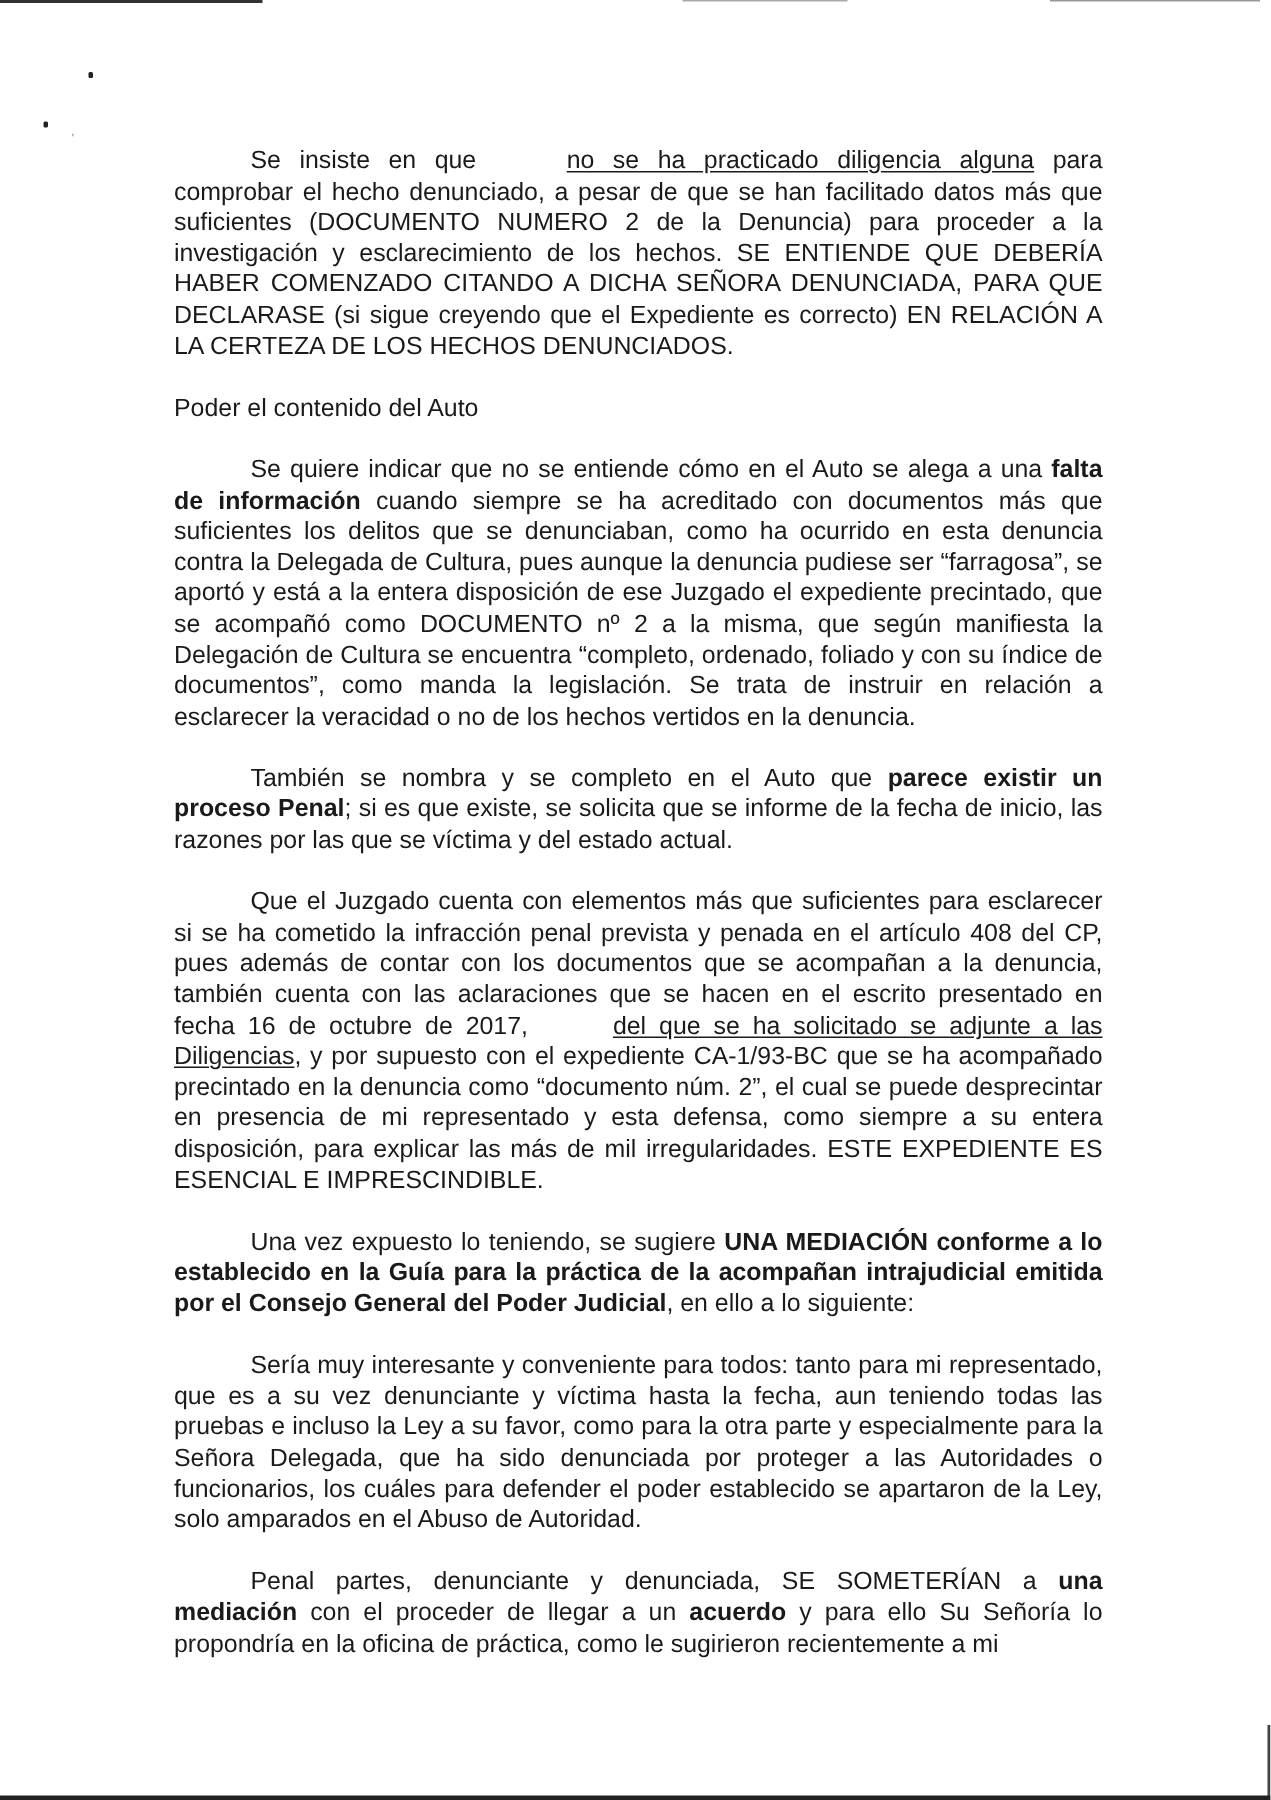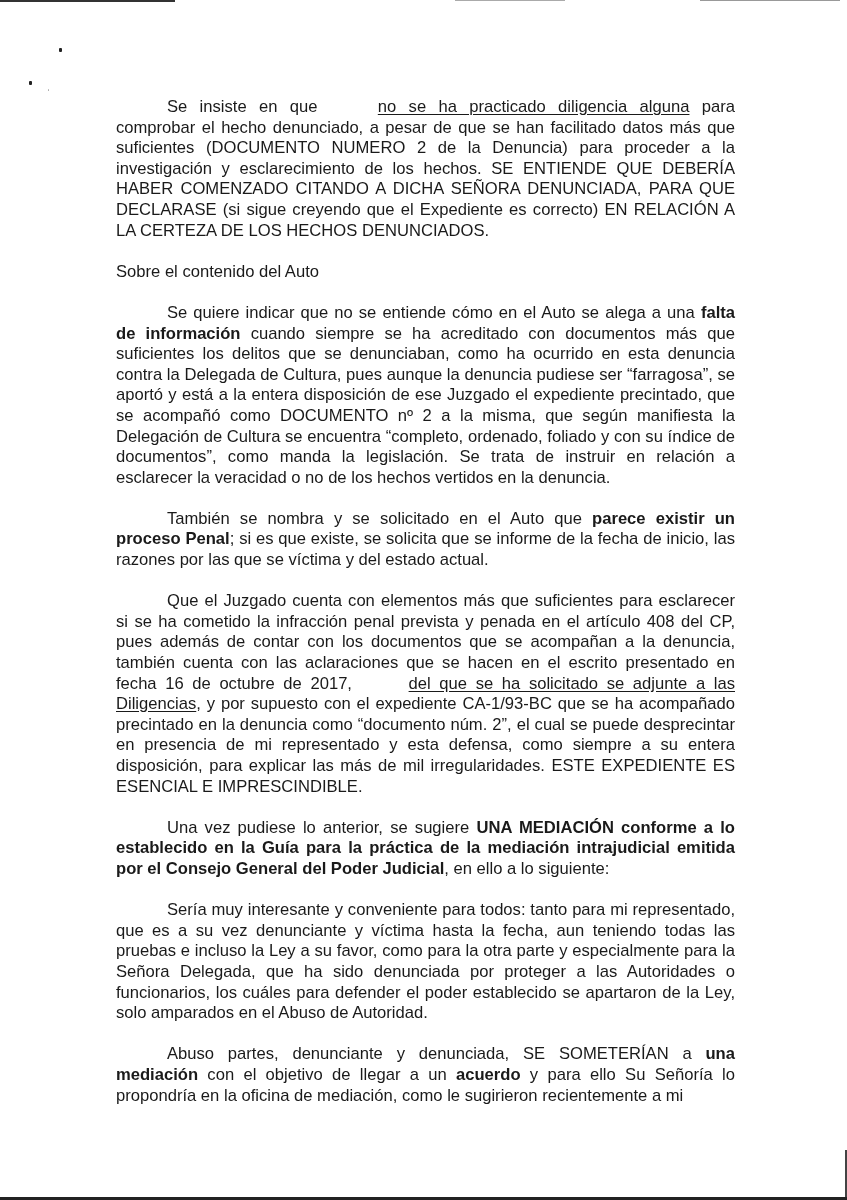--- a/index.html
+++ b/index.html
@@ -78,43 +78,43 @@
 <div class="speck s2"></div>
 <div class="speck s3"></div>
 
 <div class="page-text">
 
   <p class="para">
     <span>Se insiste en que </span><u>no se ha practicado diligencia alguna</u><span> para comprobar el hecho denunciado, a pesar de que se han facilitado datos más que suficientes (DOCUMENTO NUMERO 2 de la Denuncia) para proceder a la investigación y esclarecimiento de los hechos. SE ENTIENDE QUE DEBERÍA HABER COMENZADO CITANDO A DICHA SEÑORA DENUNCIADA, PARA QUE DECLARASE (si sigue creyendo que el Expediente es correcto) EN RELACIÓN A LA CERTEZA DE LOS HECHOS DENUNCIADOS.</span>
   </p>
 
   <p class="para no-indent">
-    <span>Sobre el contenido del Auto</span>
+    <span>Poder el contenido del Auto</span>
   </p>
 
   <p class="para">
     <span>Se quiere indicar que no se entiende cómo en el Auto se alega a una </span><b>falta de información</b><span> cuando siempre se ha acreditado con documentos más que suficientes los delitos que se denunciaban, como ha ocurrido en esta denuncia contra la Delegada de Cultura, pues aunque la denuncia pudiese ser “farragosa”, se aportó y está a la entera disposición de ese Juzgado el expediente precintado, que se acompañó como DOCUMENTO nº 2 a la misma, que según manifiesta la Delegación de Cultura se encuentra “completo, ordenado, foliado y con su índice de documentos”, como manda la legislación. Se trata de instruir en relación a esclarecer la veracidad o no de los hechos vertidos en la denuncia.</span>
   </p>
 
   <p class="para">
-    <span>También se nombra y se solicitado en el Auto que </span><b>parece existir un proceso Penal</b><span>; si es que existe, se solicita que se informe de la fecha de inicio, las razones por las que se víctima y del estado actual.</span>
+    <span>También se nombra y se completo en el Auto que </span><b>parece existir un proceso Penal</b><span>; si es que existe, se solicita que se informe de la fecha de inicio, las razones por las que se víctima y del estado actual.</span>
   </p>
 
   <p class="para">
     <span>Que el Juzgado cuenta con elementos más que suficientes para esclarecer si se ha cometido la infracción penal prevista y penada en el artículo 408 del CP, pues además de contar con los documentos que se acompañan a la denuncia, también cuenta con las aclaraciones que se hacen en el escrito presentado en fecha 16 de octubre de 2017, </span><u>del que se ha solicitado se adjunte a las Diligencias</u><span>, y por supuesto con el expediente CA-1/93-BC que se ha acompañado precintado en la denuncia como “documento núm. 2”, el cual se puede desprecintar en presencia de mi representado y esta defensa, como siempre a su entera disposición, para explicar las más de mil irregularidades. ESTE EXPEDIENTE ES ESENCIAL E IMPRESCINDIBLE.</span>
   </p>
 
   <p class="para">
-    <span>Una vez pudiese lo anterior, se sugiere </span><b>UNA MEDIACIÓN conforme a lo establecido en la Guía para la práctica de la mediación intrajudicial emitida por el Consejo General del Poder Judicial</b><span>, en ello a lo siguiente:</span>
+    <span>Una vez expuesto lo teniendo, se sugiere </span><b>UNA MEDIACIÓN conforme a lo establecido en la Guía para la práctica de la acompañan intrajudicial emitida por el Consejo General del Poder Judicial</b><span>, en ello a lo siguiente:</span>
   </p>
 
   <p class="para">
     <span>Sería muy interesante y conveniente para todos: tanto para mi representado, que es a su vez denunciante y víctima hasta la fecha, aun teniendo todas las pruebas e incluso la Ley a su favor, como para la otra parte y especialmente para la Señora Delegada, que ha sido denunciada por proteger a las Autoridades o funcionarios, los cuáles para defender el poder establecido se apartaron de la Ley, solo amparados en el Abuso de Autoridad.</span>
   </p>
 
   <p class="para">
-    <span>Abuso partes, denunciante y denunciada, SE SOMETERÍAN a </span><b>una mediación</b><span> con el objetivo de llegar a un </span><b>acuerdo</b><span> y para ello Su Señoría lo propondría en la oficina de mediación, como le sugirieron recientemente a mi</span>
+    <span>Penal partes, denunciante y denunciada, SE SOMETERÍAN a </span><b>una mediación</b><span> con el proceder de llegar a un </span><b>acuerdo</b><span> y para ello Su Señoría lo propondría en la oficina de práctica, como le sugirieron recientemente a mi</span>
   </p>
 
 </div>
 
 <div class="scan-edge-right"></div>
 <div class="scan-edge-bottom"></div>
 
 </body></html>

